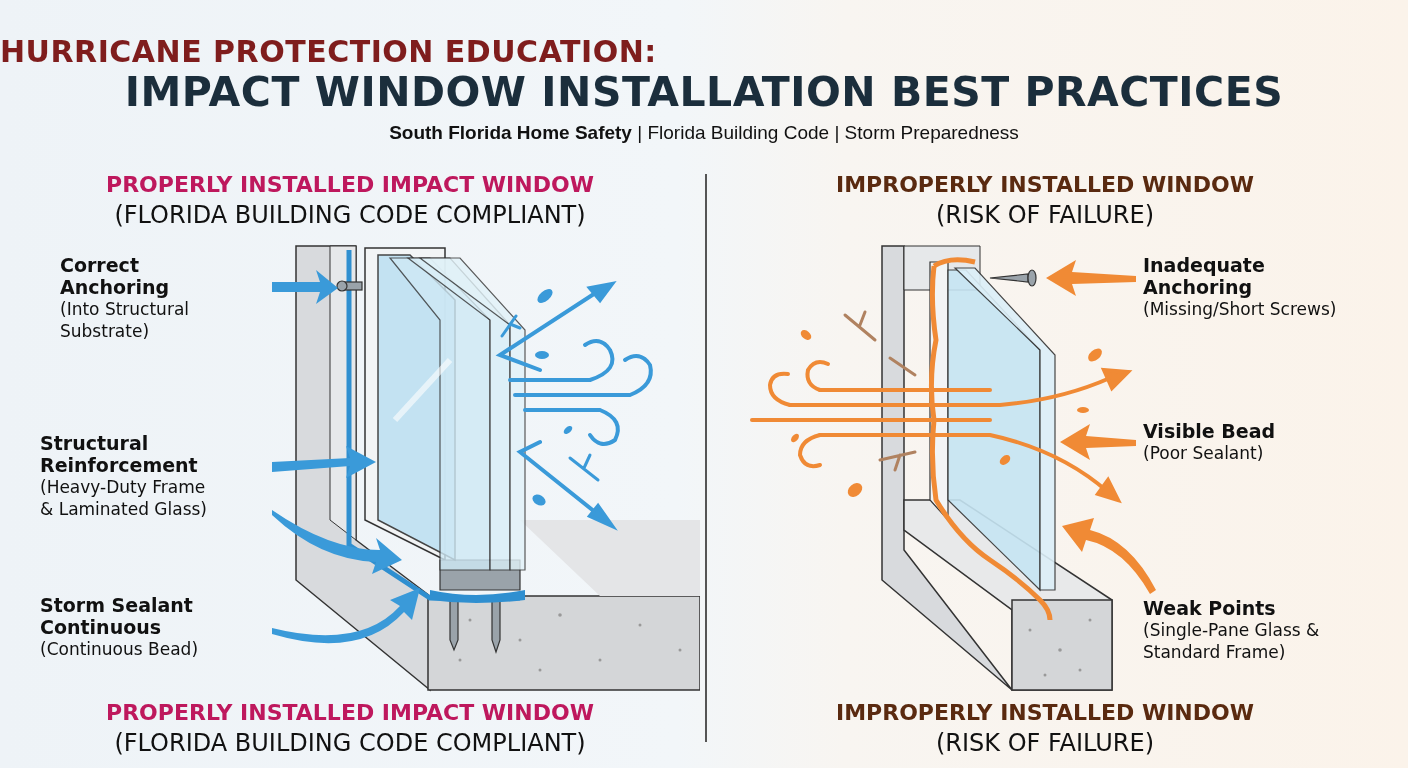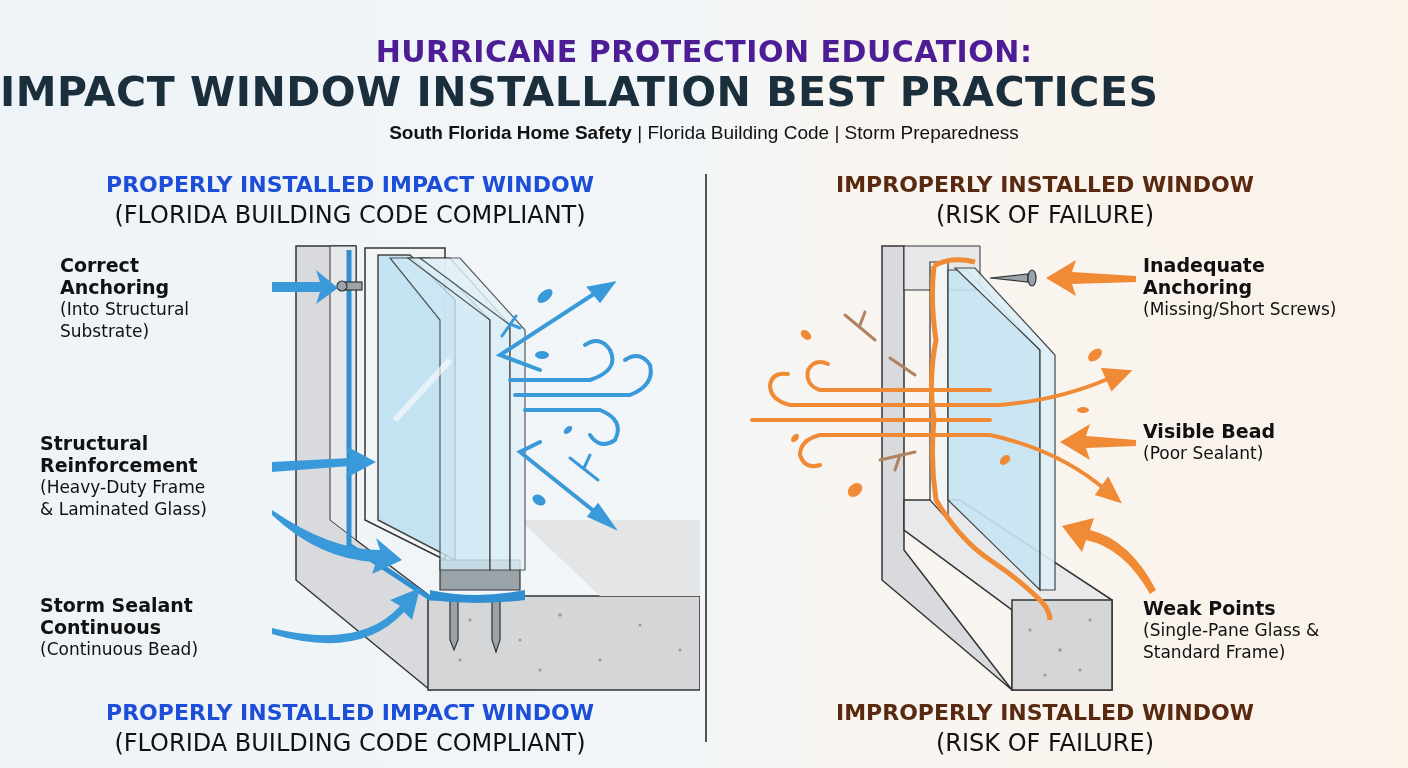--- a/index.html
+++ b/index.html
@@ -1,29 +1,29 @@
 <!DOCTYPE html>
 <html><head>
 <meta charset="utf-8">
 <style>
   html,body{margin:0;padding:0;}
   body{width:1408px;height:768px;overflow:hidden;position:relative;
     background:linear-gradient(90deg,#eef3f7 0%,#f2f6f9 48%,#f8f5f1 60%,#fbf3ea 100%);
     font-family:"Liberation Sans",sans-serif;color:#111;}
-  .title1{position:absolute;top:34px;left:0;width:1408px;text-align:center;
-    font-family:"DejaVu Sans",sans-serif;font-weight:bold;font-size:30px;color:#4c1d95;letter-spacing:0.5px;}
-  .title2{position:absolute;top:68px;left:0;width:1408px;text-align:left;
+  .title1{position:absolute;top:34px;left:0;width:1408px;text-align:left;
+    font-family:"DejaVu Sans",sans-serif;font-weight:bold;font-size:30px;color:#7f1d1d;letter-spacing:0.5px;}
+  .title2{position:absolute;top:68px;left:0;width:1408px;text-align:center;
     font-family:"DejaVu Sans",sans-serif;font-weight:bold;font-size:41px;color:#1b2e3c;letter-spacing:0.5px;}
   .subtitle{position:absolute;top:122px;left:0;width:1408px;text-align:center;font-size:19px;color:#111;}
   .subtitle b{font-weight:bold;}
   .divider{position:absolute;left:705px;top:174px;width:1.5px;height:568px;background:#555;}
   .heading{position:absolute;text-align:center;font-family:"DejaVu Sans",sans-serif;}
   .heading .h{font-weight:bold;font-size:22px;}
   .heading .s{font-size:24px;color:#111;margin-top:4px;}
-  .blue .h{color:#1d4ed8;}
+  .blue .h{color:#be185d;}
   .brown .h{color:#5a2a10;}
   .label{position:absolute;font-family:"DejaVu Sans",sans-serif;font-size:17px;line-height:22px;}
   .label .b{font-weight:bold;font-size:19px;}
   .label.r{text-align:left;}
   .label.l{text-align:left;}
   svg{position:absolute;}
 </style>
 </head>
 <body>
 

